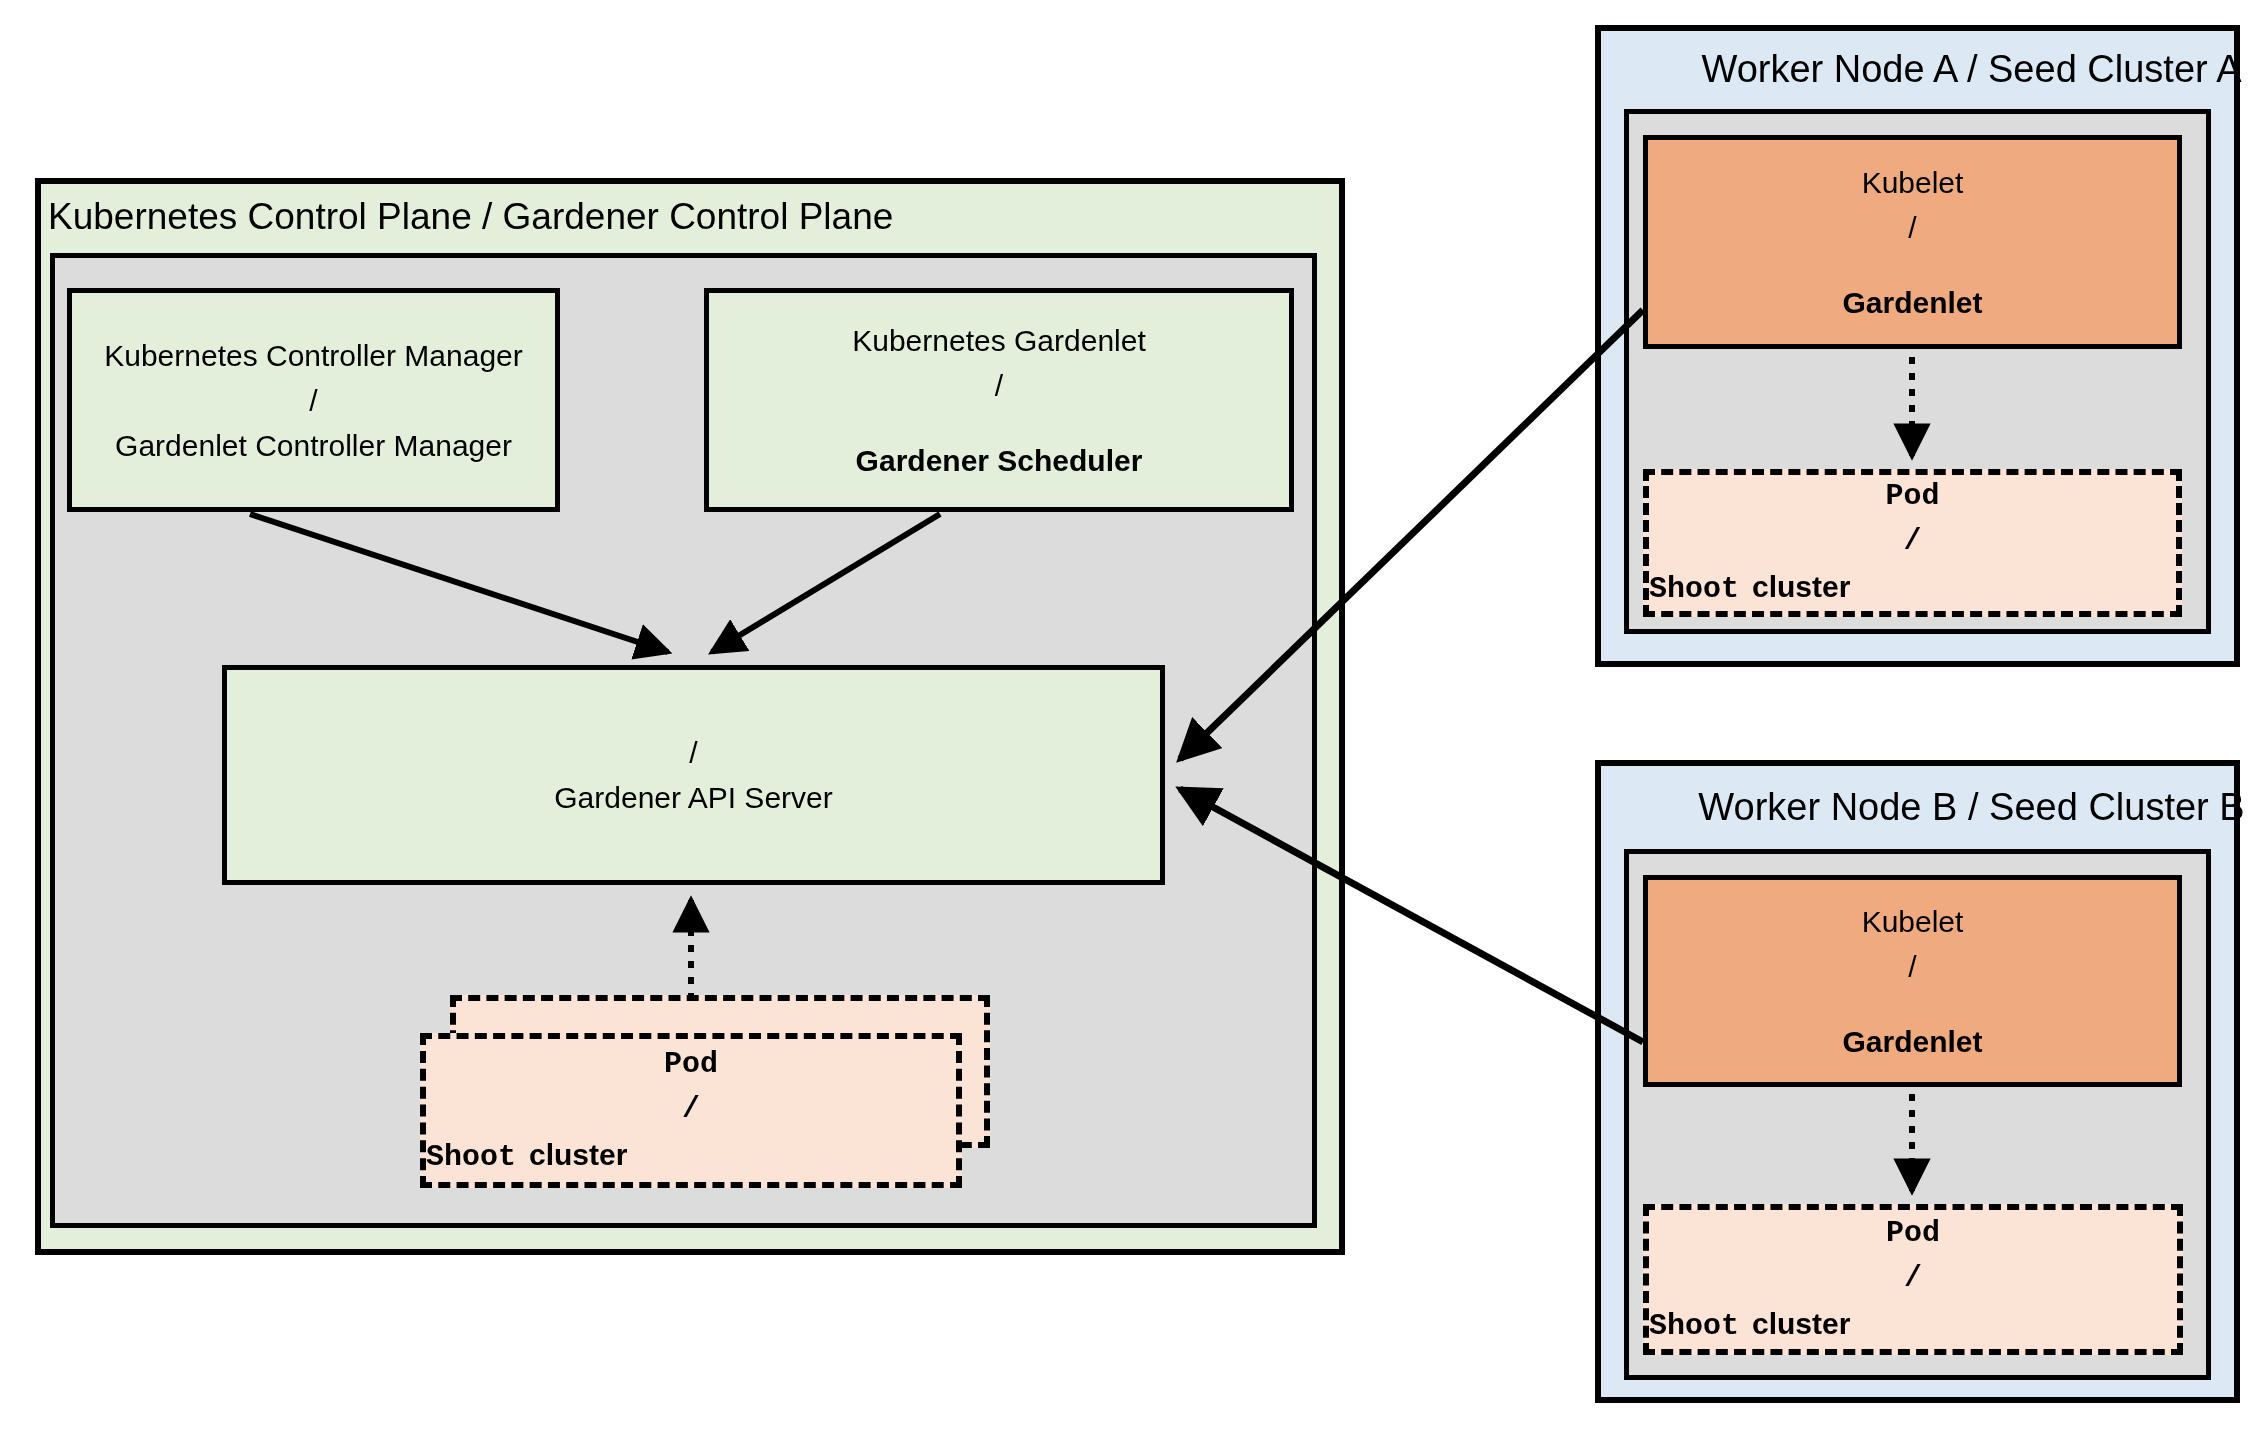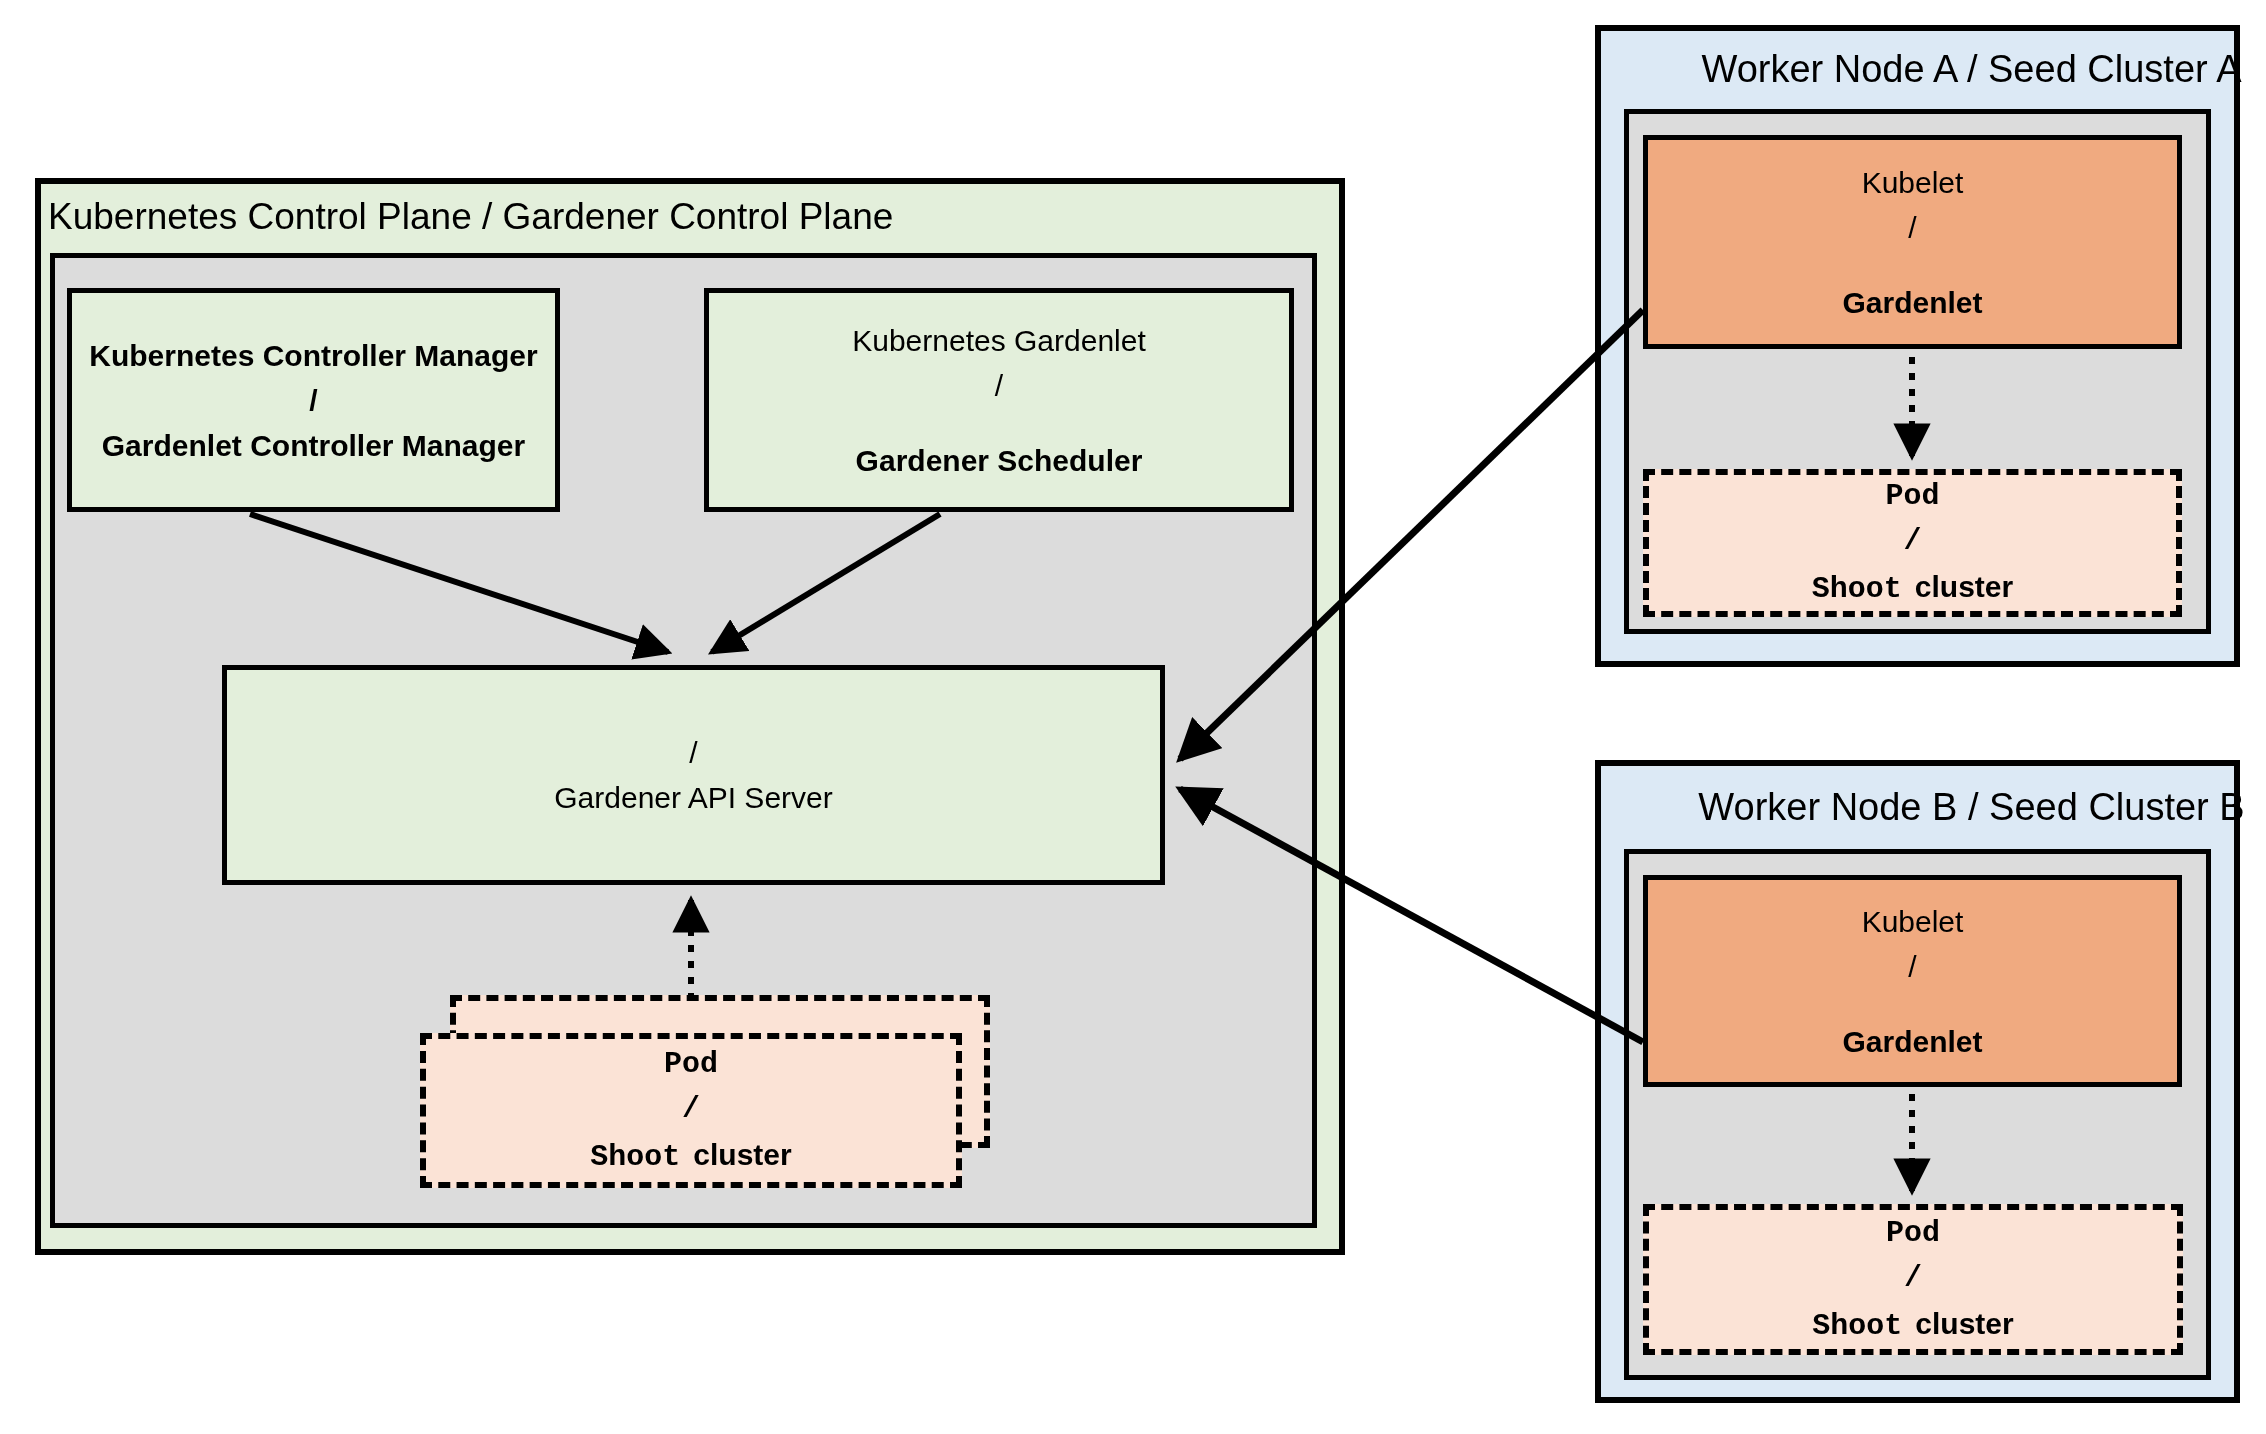--- a/index.html
+++ b/index.html
@@ -6,33 +6,33 @@
     --green:#e3efdb; --gray:#dcdcdc; --blue:#dce9f5;
     --orange:#f0aa80; --peach:#fbe3d6; --border:#000000; --bg:#ffffff;
   }
   html,body{margin:0;padding:0;background:var(--bg);}
   #stage{
     position:relative; width:2266px; height:1434px; background:var(--bg);
     font-family:"Liberation Sans","DejaVu Sans",sans-serif; color:#000;
     overflow:hidden;
   }
   .box{position:absolute; box-sizing:border-box; border:5px solid var(--border);}
-  .center-col{display:flex; flex-direction:column; align-items:center; justify-content:center; text-align:center;}
+  .center-col{display:flex; flex-direction:column; justify-content:center; text-align:center;}
   .label{font-size:30px; line-height:45px; white-space:nowrap;}
   .bold{font-weight:bold;margin-top:30px;}
   .mono{font-family:"Liberation Mono","DejaVu Sans Mono",monospace;}
   .pod-bottom{display:flex; align-items:baseline;}
   .pod-bottom .sans{margin-left:13px; font-family:"Liberation Sans","DejaVu Sans",sans-serif;}
 
   
   .cp-outer{left:35px; top:178px; width:1310px; height:1077px; background:var(--green); border-width:6px;}
   .cp-title{position:absolute; left:48px; top:186px; width:1260px; height:62px;
             font-size:37px; display:flex; align-items:center; white-space:nowrap;}
   .cp-gray{left:50px; top:253px; width:1267px; height:975px; background:var(--gray);}
-  .cm-box{left:67px;  top:288px; width:493px; height:224px; background:var(--green);font-weight:bold;}
+  .cm-box{left:67px;  top:288px; width:493px; height:224px; background:var(--green);}
   .sched-box{left:704px; top:288px; width:590px; height:224px; background:var(--green);}
   .api-box{left:222px; top:665px; width:943px; height:220px; background:var(--green);}
   .pod-dashed{border:6px dashed var(--border); background:var(--peach);font-weight:bold;}
   .cp-pod-back{left:450px; top:995px; width:540px; height:153px;}
   .cp-pod-front{left:420px; top:1033px; width:542px; height:155px; z-index:2;}
 
   
   .wn-outer{width:645px; height:643px; background:var(--blue); border-width:6px;}
   .wn-a{left:1595px; top:25px; height:642px;}
   .wn-b{left:1595px; top:760px;}

